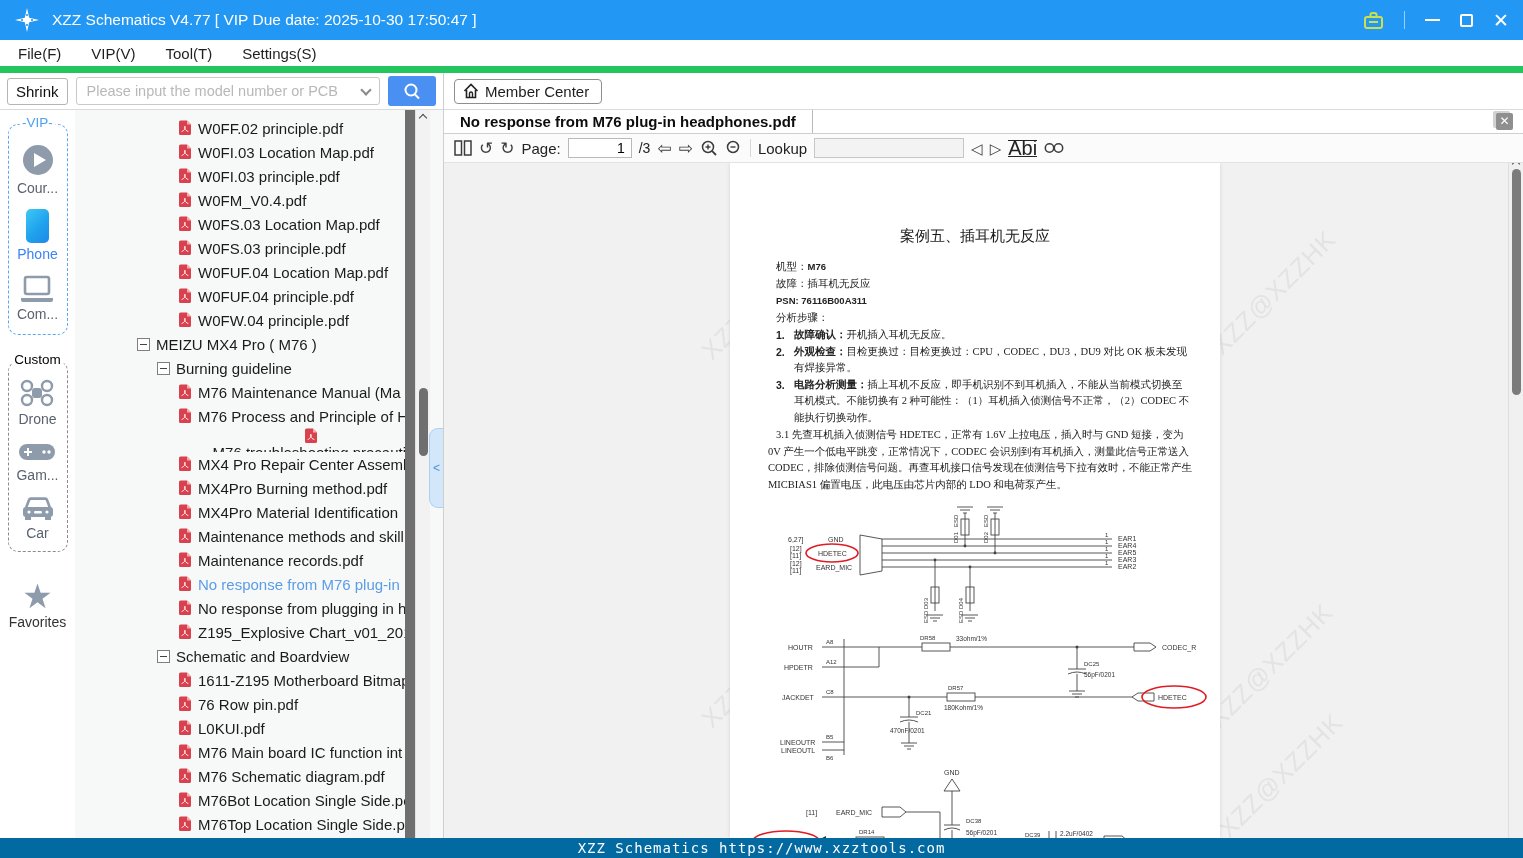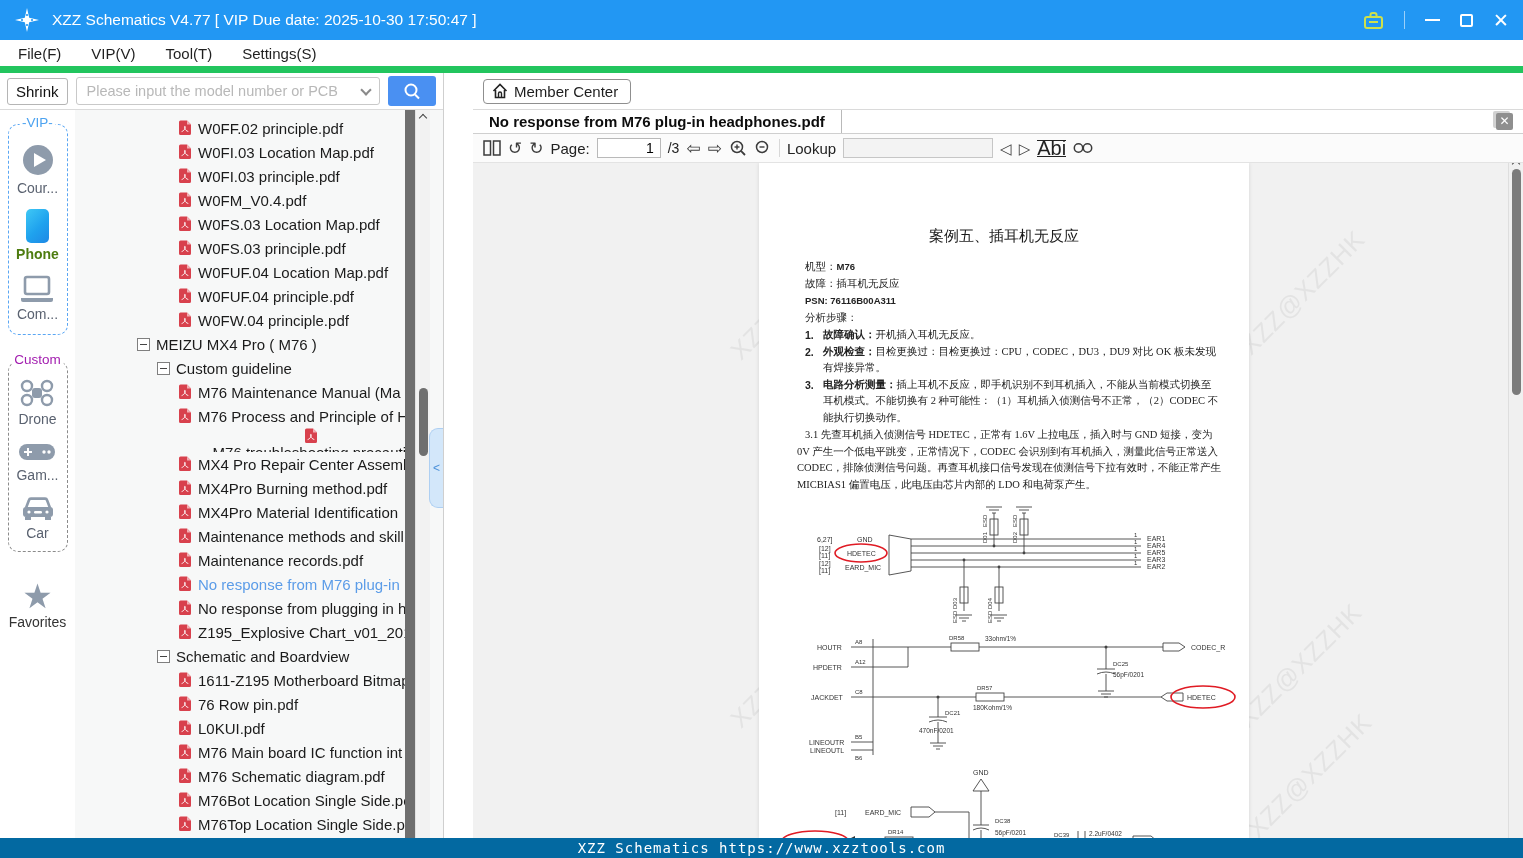--- a/index.html
+++ b/index.html
@@ -14,43 +14,43 @@
   .vsep-w { width:1px; height:18px; background:rgba(255,255,255,.55); }
   .btn-min { width:15px; height:2px; background:#fff; }
   .btn-max { width:13px; height:13px; border:2px solid #fff; border-radius:2px; }
   .btn-close { color:#fff; font-size:19px; line-height:13px; }
 
   
   .menubar { height:33px; background:#fff; border-bottom:7px solid #22c55e; display:flex; align-items:center; gap:30px; padding-left:18px; }
   .menu-item { font-size:15px; color:#1f1f1f; }
 
   
-  .main { height:765px; display:flex;gap:29px; }
+  .main { height:765px; display:flex; }
   .left-col { width:444px; flex:0 0 auto; border-right:1px solid #cfcfcf; display:flex; flex-direction:column; }
   .search-row { height:37px; border-bottom:1px solid #dadada; display:flex; align-items:center; gap:8px; padding:0 7px; }
   .shrink-btn { border:1px solid #b5b5b5; border-radius:3px; background:#fff; padding:4px 8px; font-size:15px; color:#111; }
   .model-wrap { position:relative; flex:1; }
   .model-input { width:100%; height:28px; border:1px solid #c9c9c9; border-radius:3px; padding:0 26px 0 10px; font-size:14.5px; color:#333; font-family:"Liberation Sans",sans-serif; }
   .model-input::placeholder { color:#b8b8b8; }
   .chev-down { position:absolute; right:10px; top:9px; width:8px; height:8px; border-right:2px solid #8a8a8a; border-bottom:2px solid #8a8a8a; transform:rotate(45deg); }
   .search-btn { width:48px; height:30px; background:#4a90f2; border-radius:3px; display:flex; align-items:center; justify-content:center; }
 
   .left-body { flex:1; display:flex; position:relative; overflow:hidden; }
 
   
   .icon-rail { width:75px; flex:0 0 auto; background:#fff; display:flex; flex-direction:column; align-items:center; padding-top:14px; }
   .group-box { width:60px; border-radius:10px; position:relative; display:flex; flex-direction:column; align-items:center; }
   .vip-box { border:1.5px dashed #59a6f4; padding:18px 0 8px; }
   .custom-box { border:1.5px dashed #8b8b8b; margin-top:26px; padding:16px 0 6px; }
   .group-label { position:absolute; top:-10px; left:50%; transform:translateX(-50%); background:#fff; padding:0 3px; font-size:13.5px; white-space:nowrap; }
   .vip-box .group-label { color:#4da3f0; }
-  .custom-box .group-label { color:#a21caf; }
+  .custom-box .group-label { color:#000000; }
   .rail-item { display:flex; flex-direction:column; align-items:center; gap:3px; margin-bottom:13px; }
   .rail-label { font-size:14px; color:#5a6270; }
-  .rail-label.active { color:#4d7c0f;font-weight:bold; }
+  .rail-label.active { color:#3b82f6; }
   .phone-ico { width:23px; height:34px; border-radius:5px; background:linear-gradient(135deg,#3fc8f5,#1fa2ee 55%,#1e88e5); }
   .fav-wrap { margin-top:28px; display:flex; flex-direction:column; align-items:center; }
   .star-ico { font-size:34px; color:#8e9bab; line-height:32px; }
   .fav-label { font-size:14px; color:#333; margin-top:2px; }
 
   
   .tree-panel { flex:1; background:#f7f8f8; position:relative; overflow:hidden; padding-top:6px; }
   .tree-row { height:24px; display:flex; align-items:center; white-space:nowrap; font-size:15px; color:#1b1b1b; overflow:hidden; }
   .tree-row .lbl { margin-left:6px; }
   .tree-row.sel .lbl { color:#5b9ce8; }
@@ -294,21 +294,21 @@
                 <path d="M4 11.5 c1.2 -0.3 2.6 -1.9 3.1 -3.2 c0.4 -1.1 0.2 -2 -0.2 -2 c-0.5 0 -0.6 1.1 -0.1 2.2 c0.5 1.2 1.7 2.7 3.1 2.9" stroke="#fff" stroke-width="0.9" fill="none" stroke-linecap="round"></path>
               </svg>
               <span class="lbl">W0FW.04 principle.pdf</span>
             </div>
             <div class="tree-row" style="padding-left: 62px; text-align: center;">
               <span class="fbox"></span>
               <span class="lbl">MEIZU MX4 Pro ( M76 )</span>
             </div>
             <div class="tree-row" style="padding-left: 82px;">
               <span class="fbox"></span>
-              <span class="lbl">Custom guideline</span>
+              <span class="lbl">Burning guideline</span>
             </div>
             <div class="tree-row" style="padding-left: 103px;">
               <svg width="14" height="16" viewBox="0 0 14 16" style="flex:0 0 auto">
                 <path d="M1 2 a1.5 1.5 0 0 1 1.5 -1.5 h6.5 l4 4 v9 a1.5 1.5 0 0 1 -1.5 1.5 h-9 A1.5 1.5 0 0 1 1 13.5 Z" fill="#d8414d"></path>
                 <path d="M9 0.5 l4 4 h-4 Z" fill="#f2aeb4"></path>
                 <path d="M4 11.5 c1.2 -0.3 2.6 -1.9 3.1 -3.2 c0.4 -1.1 0.2 -2 -0.2 -2 c-0.5 0 -0.6 1.1 -0.1 2.2 c0.5 1.2 1.7 2.7 3.1 2.9" stroke="#fff" stroke-width="0.9" fill="none" stroke-linecap="round"></path>
               </svg>
               <span class="lbl">M76 Maintenance Manual (Ma</span>
             </div>
             <div class="tree-row" style="padding-left: 103px;">

